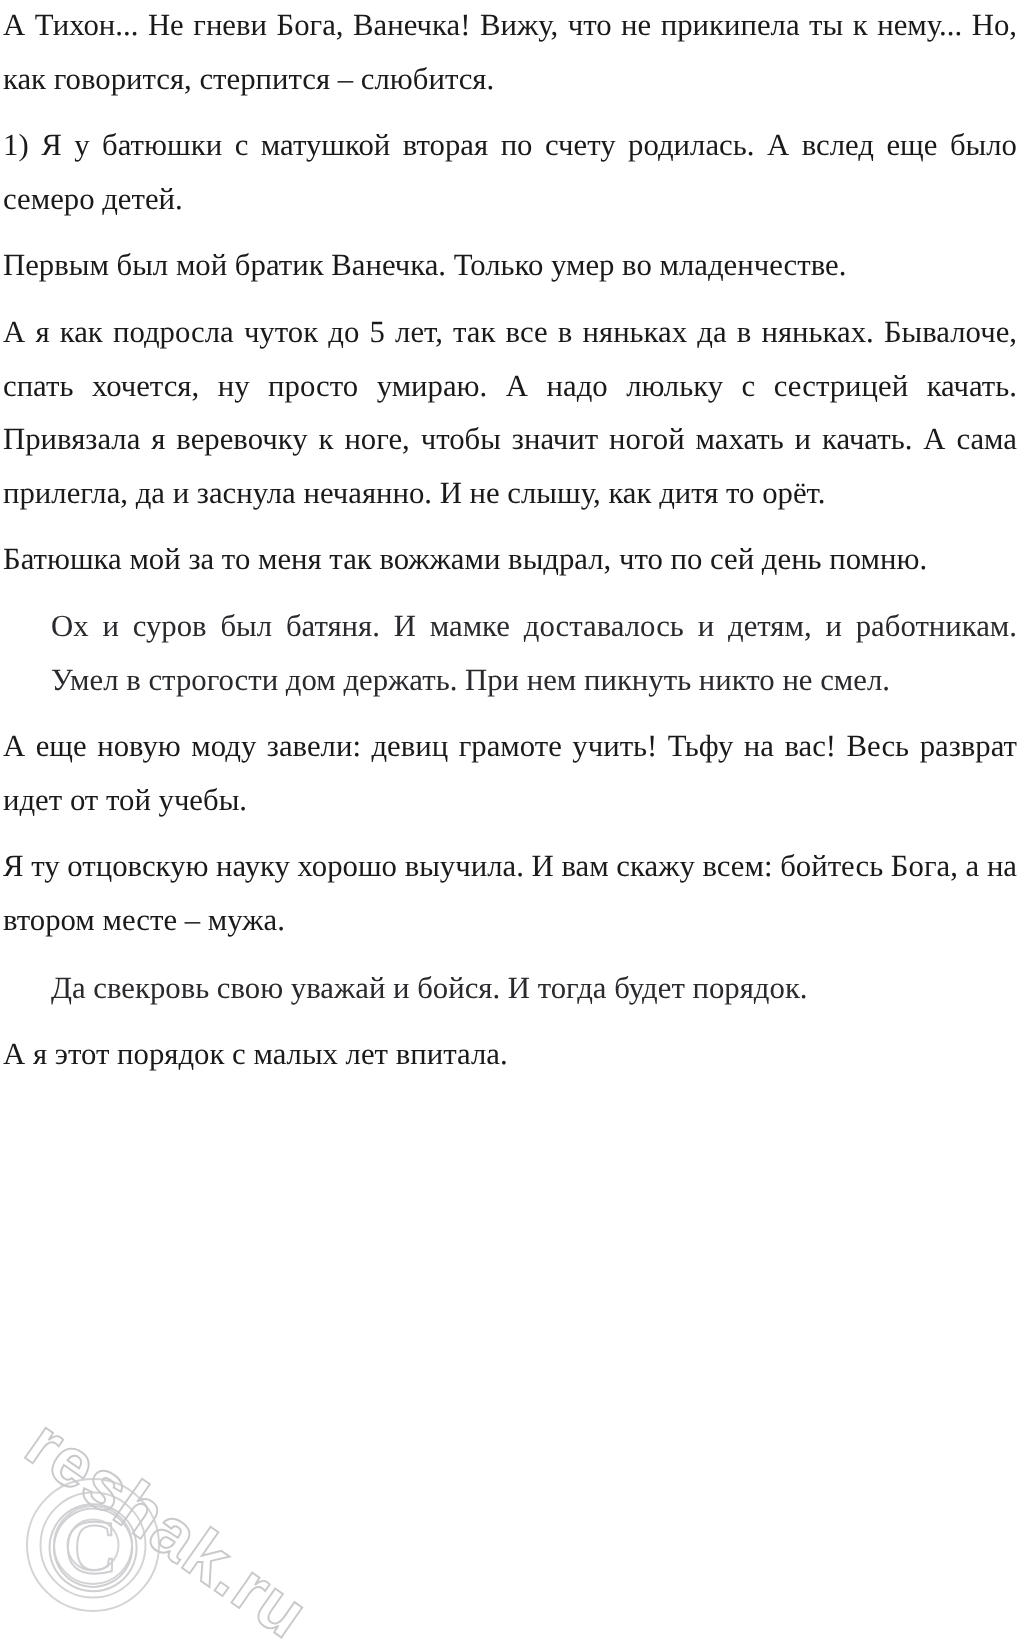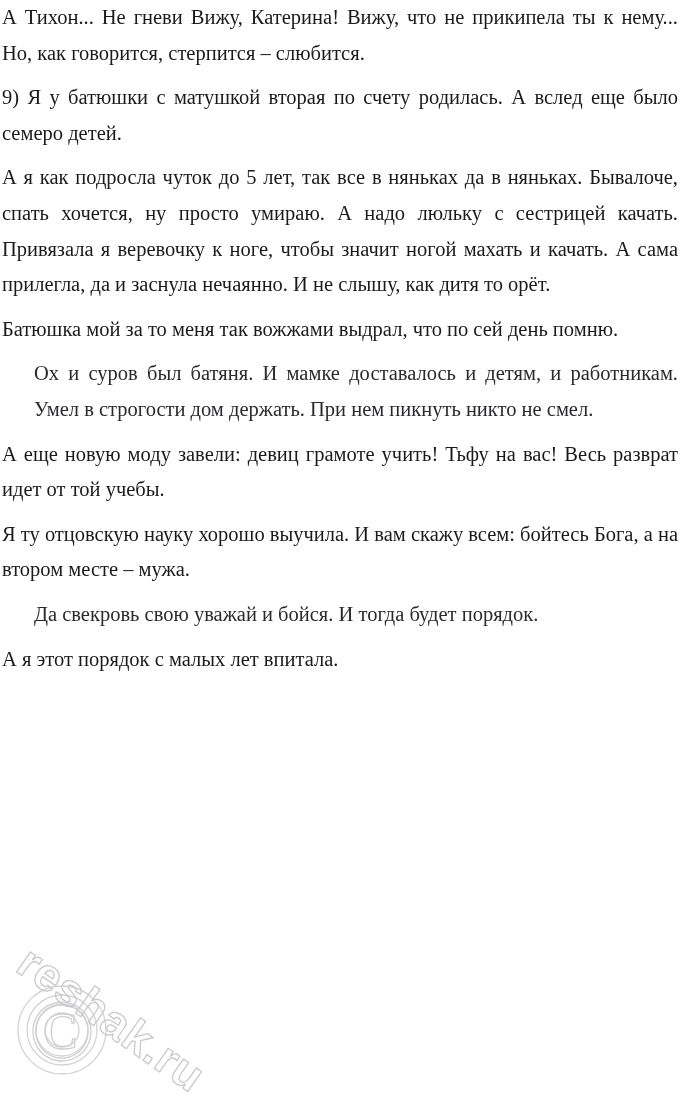--- a/index.html
+++ b/index.html
@@ -89,22 +89,23 @@
     stroke: #d0d0d3;
     stroke-width: 1.3;
   }
 </style>
 </head>
 <body>
 
 <div id="page">
 
   <div id="text-column">
-    <p class="para">А Тихон... Не гневи Вижу, Катерина! Вижу, что не прикипела ты к нему... Но, как говорится, стерпится – слюбится.</p>
-    <p class="para">9) Я у батюшки с матушкой вторая по счету родилась. А вслед еще было семеро детей.</p>
+    <p class="para">А Тихон... Не гневи Бога, Ванечка! Вижу, что не прикипела ты к нему... Но, как говорится, стерпится – слюбится.</p>
+    <p class="para">1) Я у батюшки с матушкой вторая по счету родилась. А вслед еще было семеро детей.</p>
+    <p class="para">Первым был мой братик Ванечка. Только умер во младенчестве.</p>
     <p class="para">А я как подросла чуток до 5 лет, так все в няньках да в няньках. Бывалоче, спать хочется, ну просто умираю. А надо люльку с сестрицей качать. Привязала я веревочку к ноге, чтобы значит ногой махать и качать. А сама прилегла, да и заснула нечаянно. И не слышу, как дитя то орёт.</p>
     <p class="para">Батюшка мой за то меня так вожжами выдрал, что по сей день помню.</p>
     <p class="para fade-a">Ох и суров был батяня. И мамке доставалось и детям, и работникам. Умел в строгости дом держать. При нем пикнуть никто не смел.</p>
     <p class="para">А еще новую моду завели: девиц грамоте учить! Тьфу на вас! Весь разврат идет от той учебы.</p>
     <p class="para">Я ту отцовскую науку хорошо выучила. И вам скажу всем: бойтесь Бога, а на втором месте – мужа.</p>
     <p class="para fade-a">Да свекровь свою уважай и бойся. И тогда будет порядок.</p>
     <p class="para">А я этот порядок с малых лет впитала.</p>
   </div>
 
   <div id="watermark">

